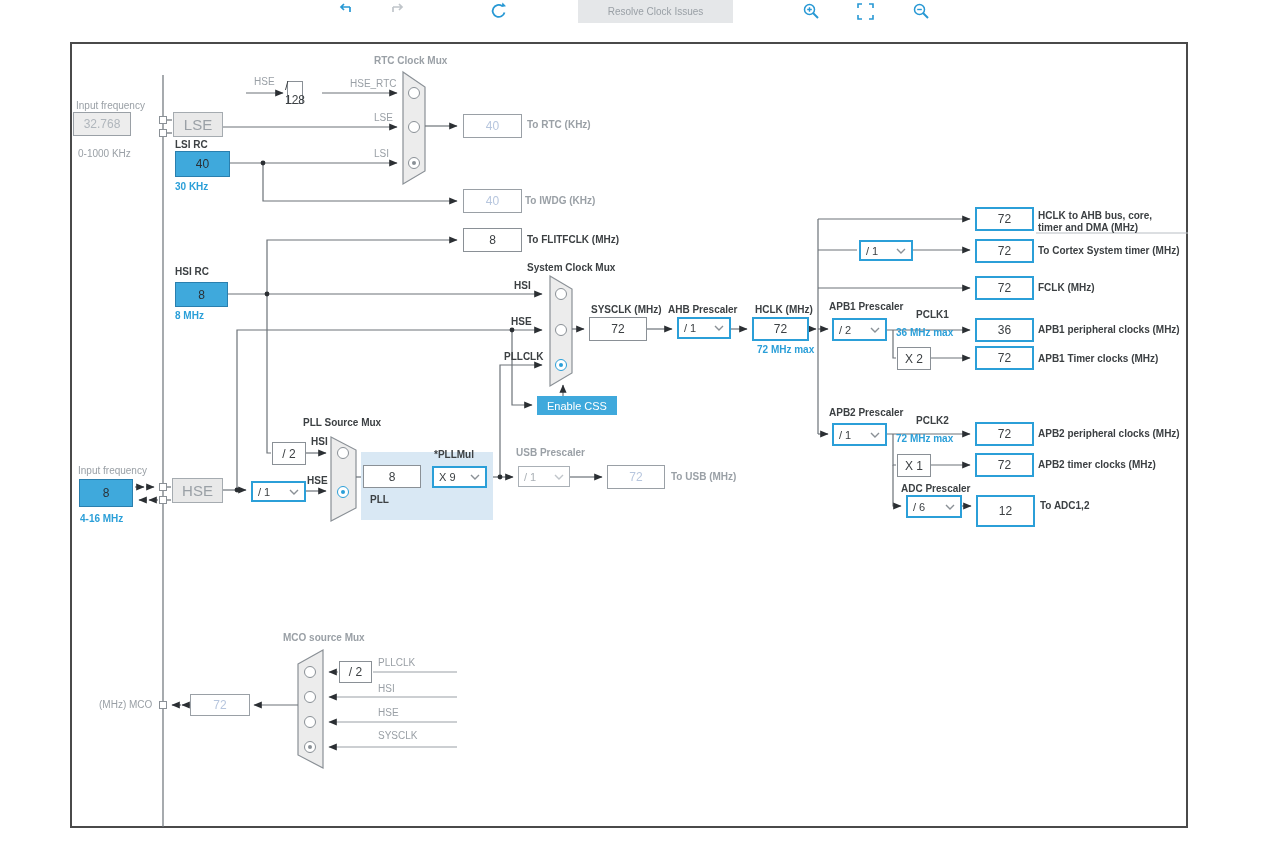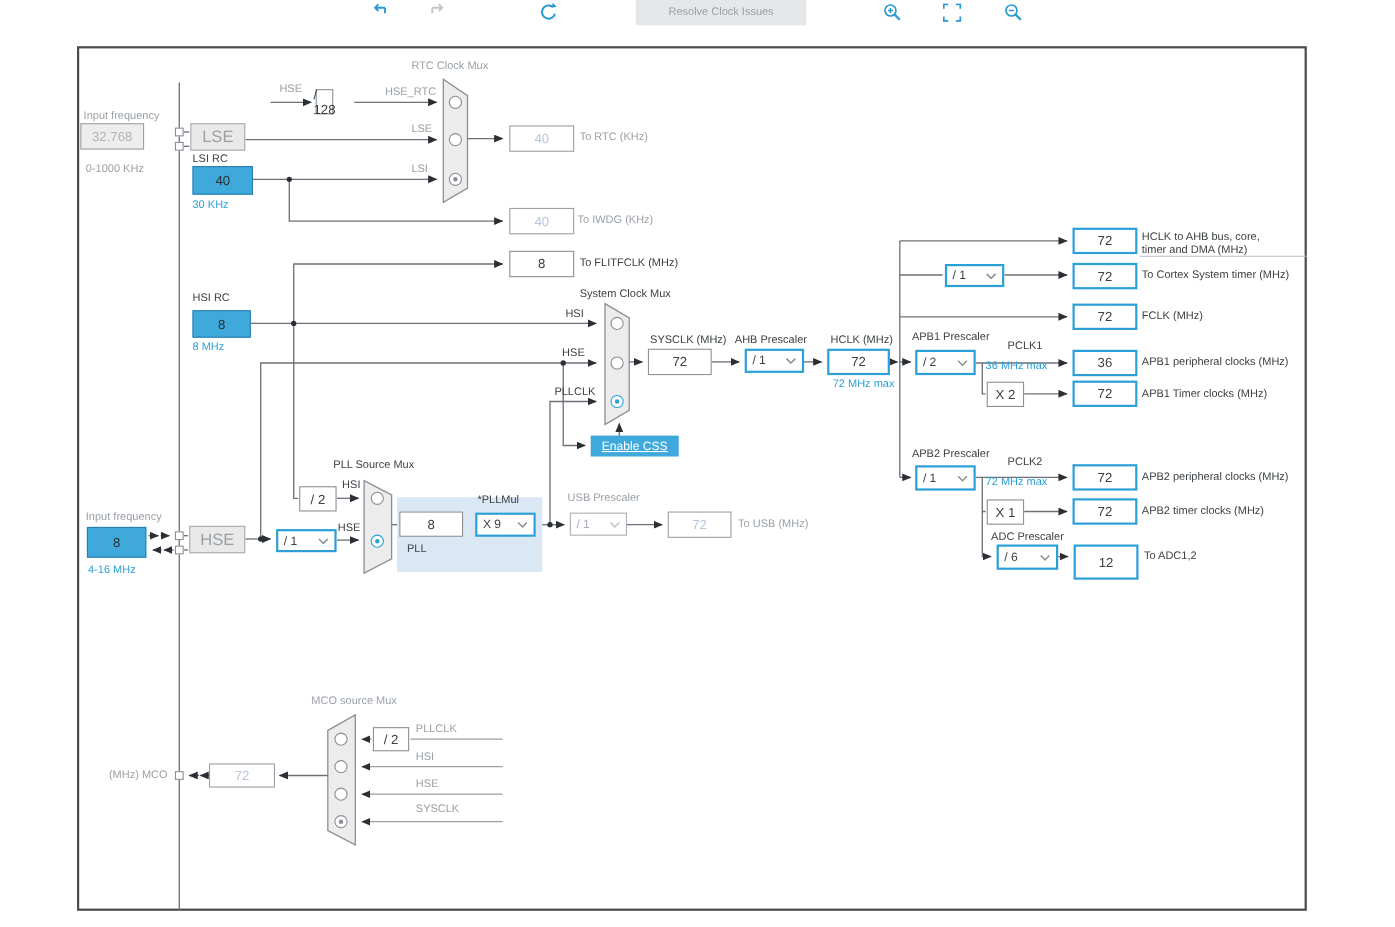--- a/index.html
+++ b/index.html
@@ -4,21 +4,21 @@
 <style>
   html,body{margin:0;padding:0;background:#fff;}
   #app{position:relative;width:1268px;height:843px;background:#fff;overflow:hidden;
        font-family:"Liberation Sans",sans-serif;}
   .frame{position:absolute;left:70px;top:42px;width:1118px;height:786px;
          border:2px solid #4a4a4a;background:#fff;box-sizing:border-box;}
   svg.wires{position:absolute;left:0;top:0;pointer-events:none;}
   .wire{stroke:#6c7278;stroke-width:1.2;fill:none;}
   .wire.g{stroke:#9aa0a6;}
   .mux{fill:#ececec;stroke:#8a9096;stroke-width:1.2;}
-  .lbl{position:absolute;font-size:10px;font-weight:normal;color:#3c4043;white-space:nowrap;line-height:11px;}
+  .lbl{position:absolute;font-size:10px;font-weight:bold;color:#3c4043;white-space:nowrap;line-height:11px;}
   .lbl.gray{color:#9aa0a6;}
   .lbl.n{font-weight:normal;}
   .lbl.blue{color:#2b9fd8;}
   .vbox{position:absolute;display:flex;align-items:center;justify-content:center;
         font-size:12px;color:#3c4043;background:#fff;border:1px solid #8a9096;box-sizing:border-box;}
   .vbox.bblue{border:2px solid #2b9fd8;}
   .vbox.fblue{background:#3fa9dc;border:1px solid #2a7fae;color:#2b3136;}
   .vbox.dis{color:#b7c6de;border:1px solid #9aa0a6;}
   .vbox.srcdis{background:#ededed;border:1px solid #9aa0a6;color:#b0b6bc;}
   .srcbox{position:absolute;display:flex;align-items:center;justify-content:center;
@@ -30,21 +30,21 @@
   .radio{position:absolute;width:12px;height:12px;border-radius:50%;background:#fff;
          border:1.5px solid #8a9096;box-sizing:border-box;}
   .radio.selg::after{content:"";position:absolute;left:2.5px;top:2.5px;width:4px;height:4px;
          border-radius:50%;background:#8a9096;}
   .radio.selb{border-color:#2b9fd8;}
   .radio.selb::after{content:"";position:absolute;left:2.5px;top:2.5px;width:4px;height:4px;
          border-radius:50%;background:#2b9fd8;}
   .sq{position:absolute;width:8px;height:8px;background:#fff;border:1px solid #8a9096;box-sizing:border-box;}
   .pllbg{position:absolute;background:#d9e8f4;}
   .cssbtn{position:absolute;display:flex;align-items:center;justify-content:center;
-          background:#3fa9dc;color:#fff;font-size:11px;cursor:pointer;text-decoration:underline;}
+          background:#3fa9dc;color:#fff;font-size:11px;cursor:pointer;}
   .resolve{position:absolute;display:flex;align-items:center;justify-content:center;
            background:#e5e7e9;color:#9aa0a6;font-size:10px;}
   .ticon{position:absolute;cursor:pointer;}
 </style>
 </head>
 <body>
 
 <div id="app">
 
   <div class="ticon" style="left:335px;top:2px">

